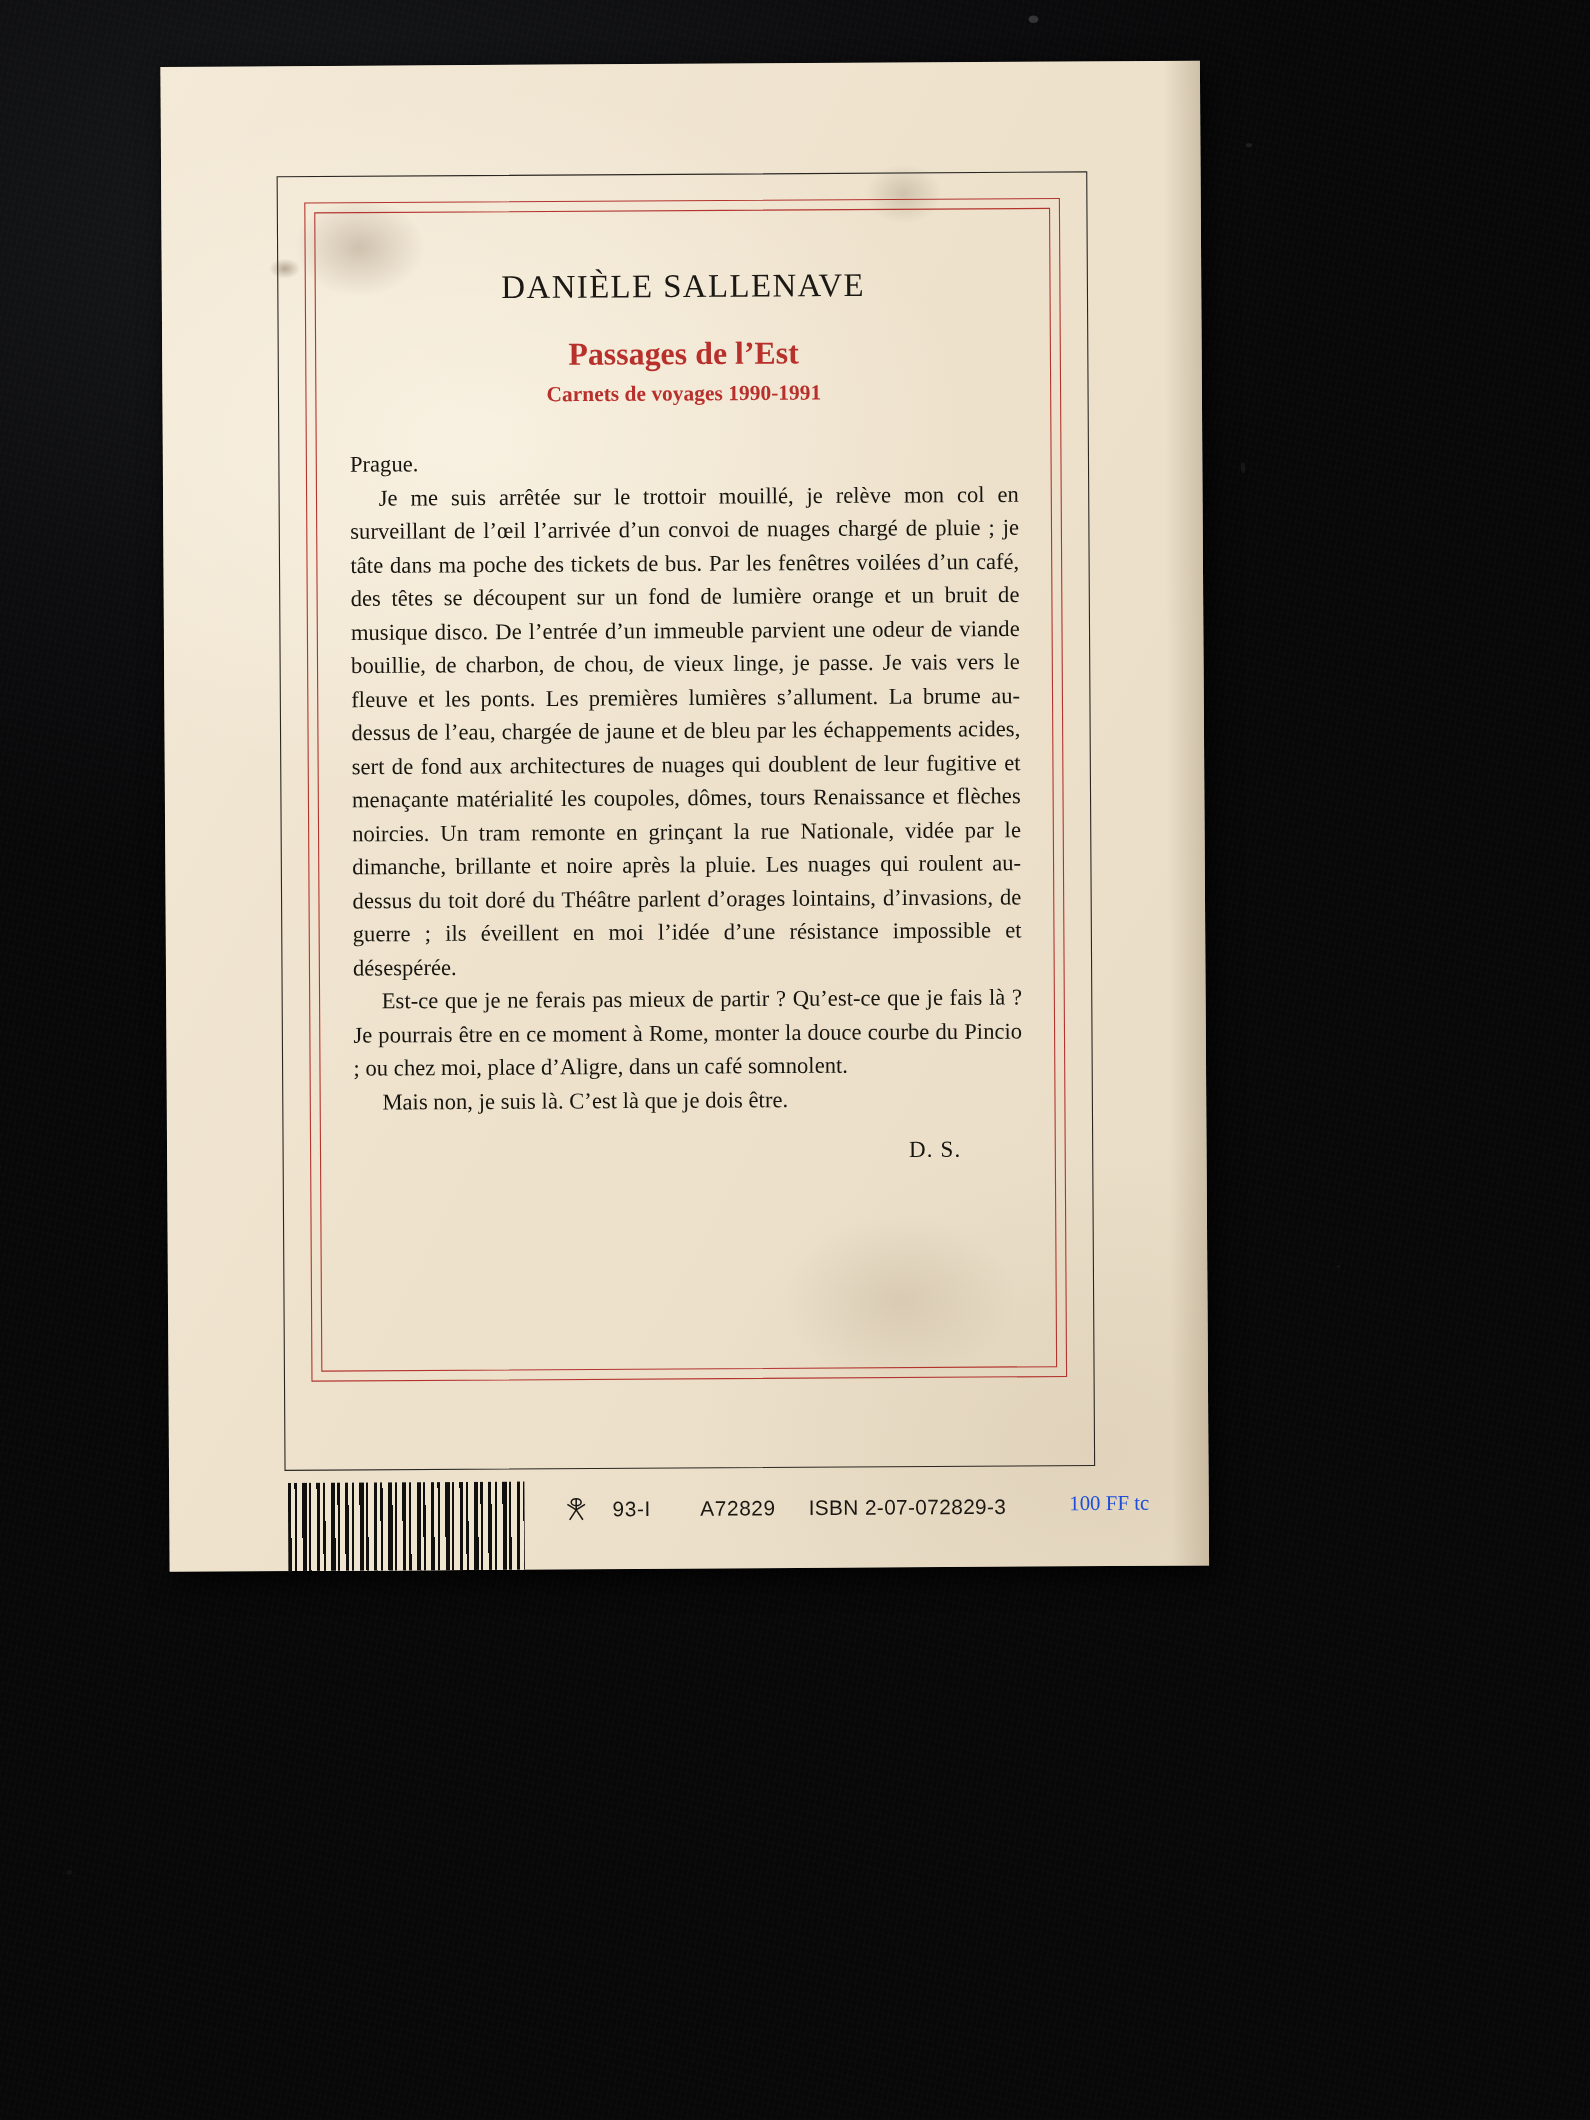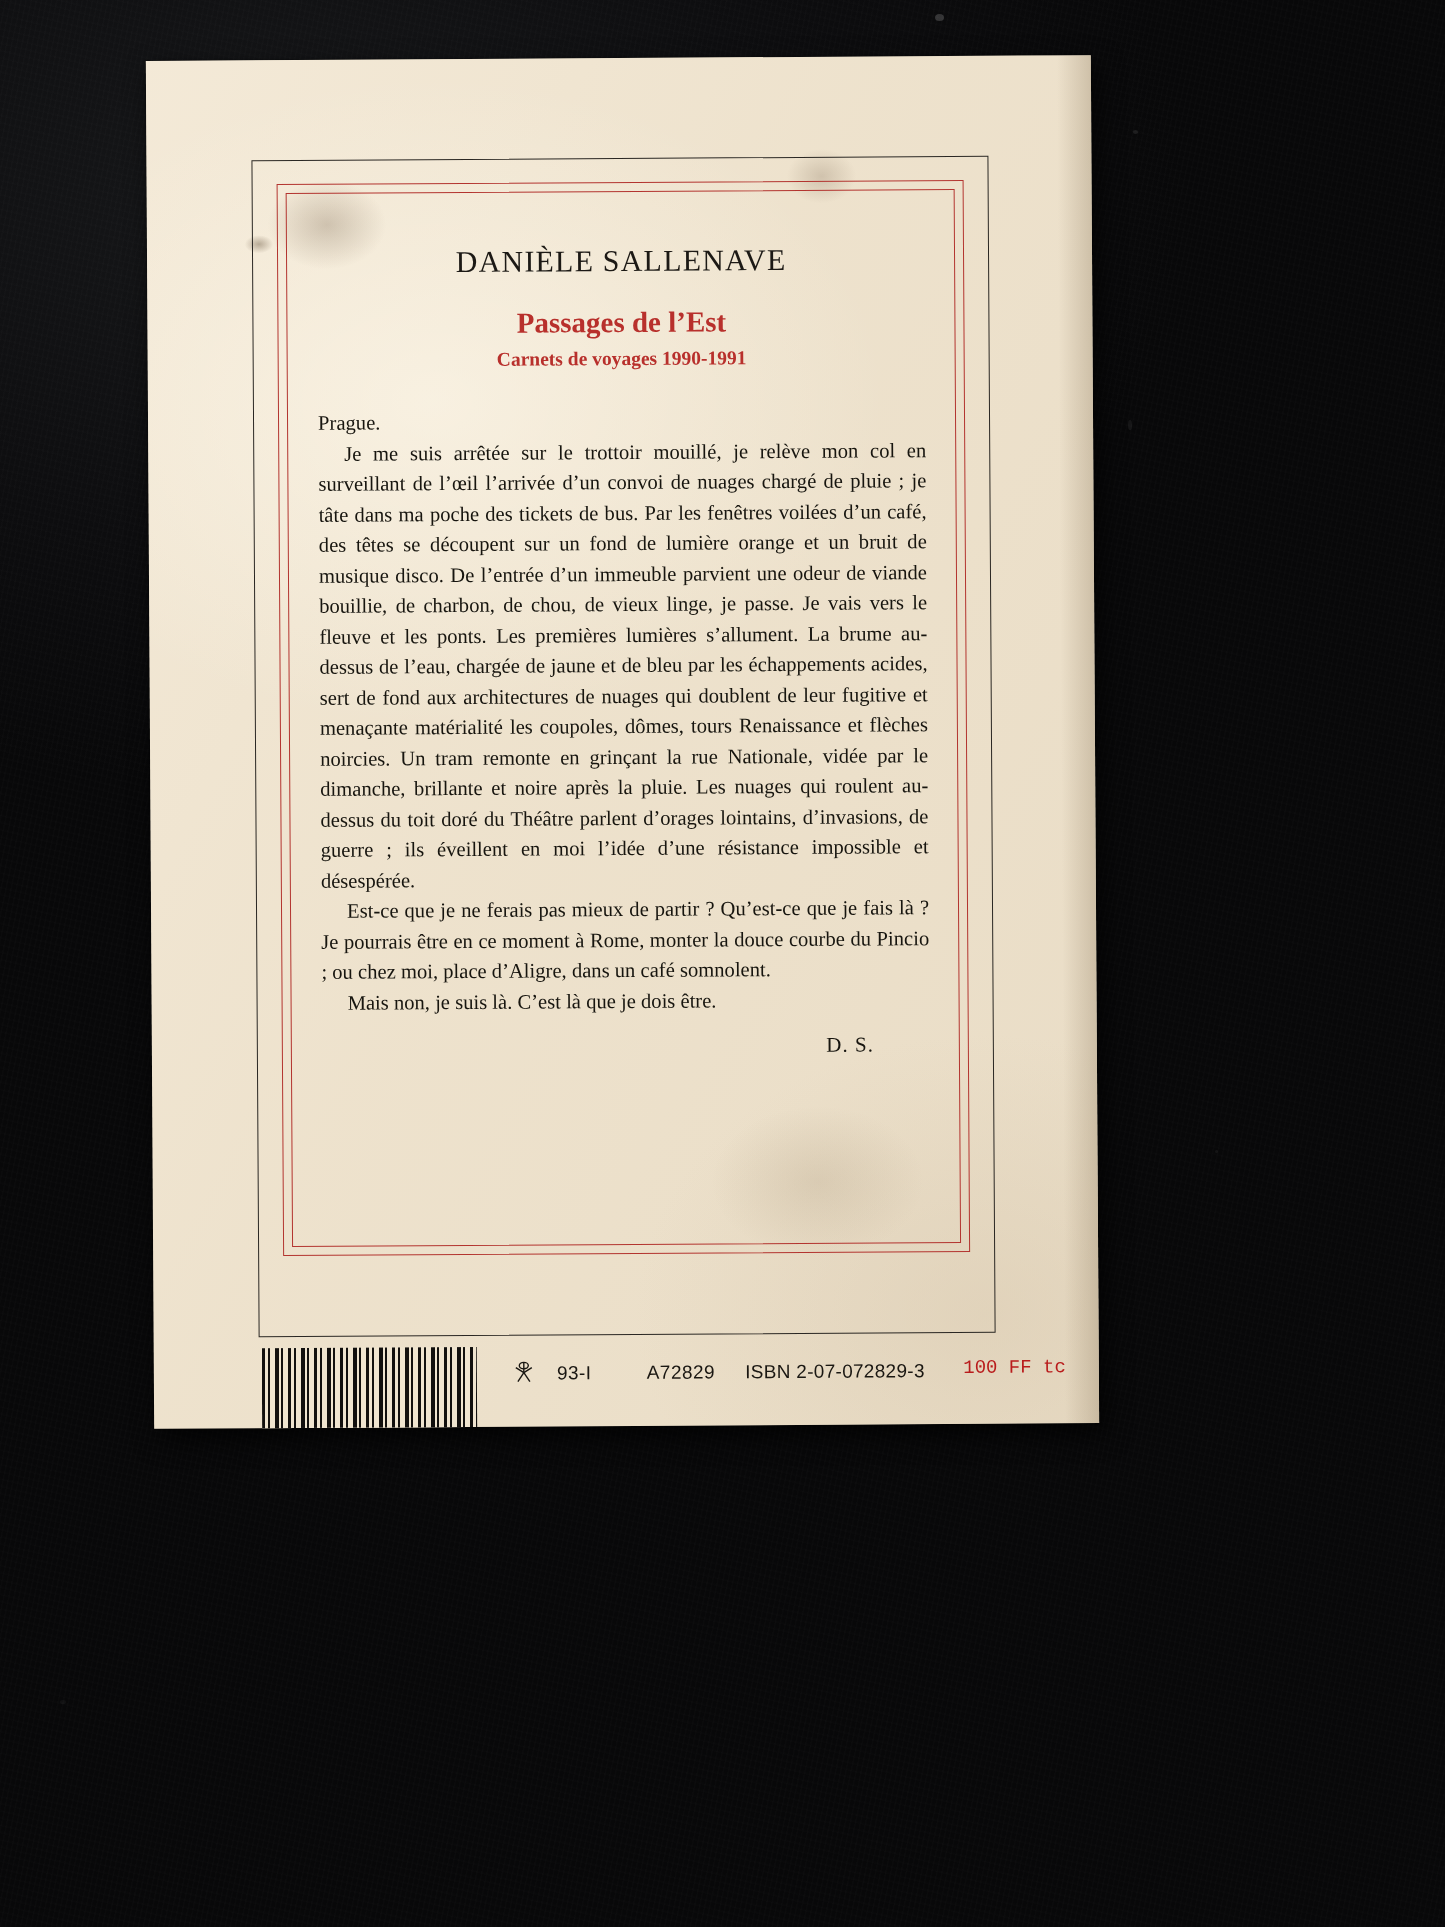--- a/index.html
+++ b/index.html
@@ -193,30 +193,30 @@
     font-size: 19px;
     color: #1a1712;
   }
   .gallimard-mark {
     width: 30px;
     height: 30px;
     margin-right: 18px;
     position: relative;
     flex: none;
   }
-  .code-a { margin-right: 20px; letter-spacing: 0.5px; }
+  .code-a { margin-right: 10px; letter-spacing: 0.5px; }
   .code-b { margin-right: 30px; letter-spacing: 0.5px; margin-left: 35px; }
   .isbn { letter-spacing: 0.3px; }
   .price {
     position: absolute;
-    right: 3px;
+    right: 24px;
     top: 1px;
-    font-family: Liberation Mono, monospace;
+    font-family: Liberation Serif, serif;
     font-size: 19px;
-    color: #b91c1c;
+    color: #1d4ed8;
   }
 </style>
 </head>
 <body>
 
 <div class="backdrop">
   <div class="speck" style="left:935px;top:14px;width:9px;height:7px;"></div>
   <div class="speck" style="left:1133px;top:130px;width:5px;height:4px;opacity:.5;"></div>
   <div class="speck" style="left:1128px;top:420px;width:4px;height:10px;opacity:.35;"></div>
   <div class="speck" style="left:1215px;top:1150px;width:3px;height:3px;opacity:.3;"></div>

